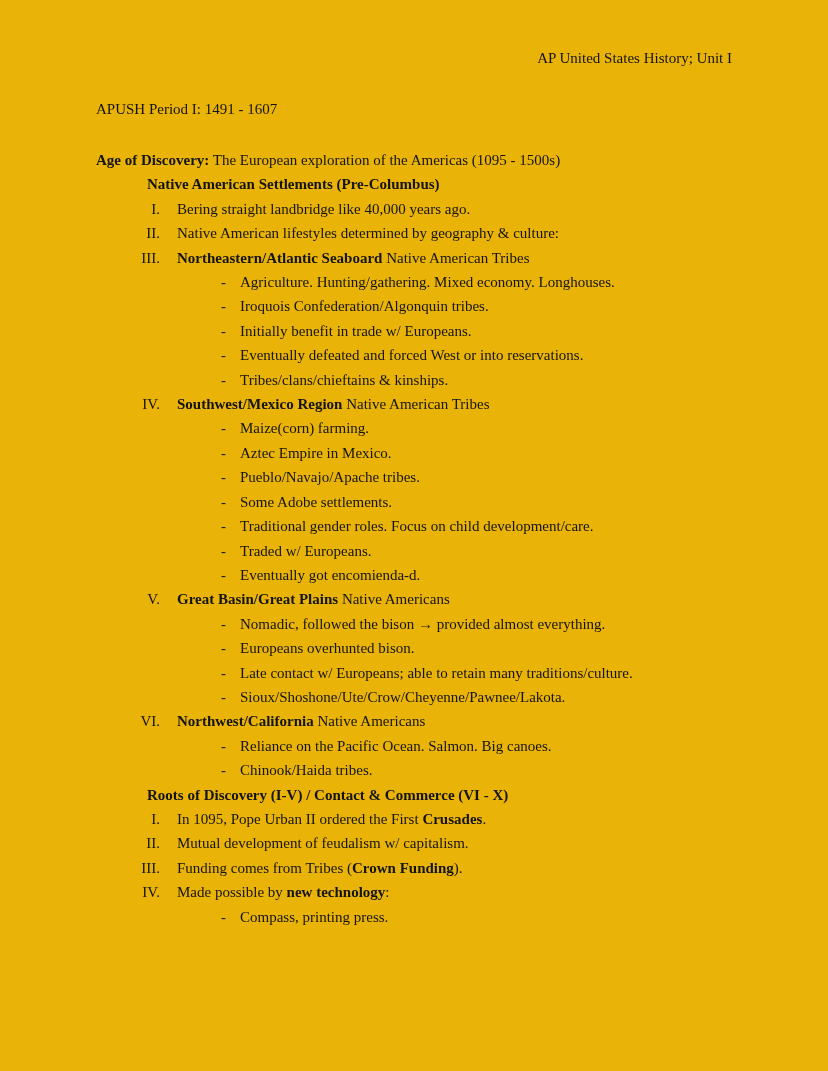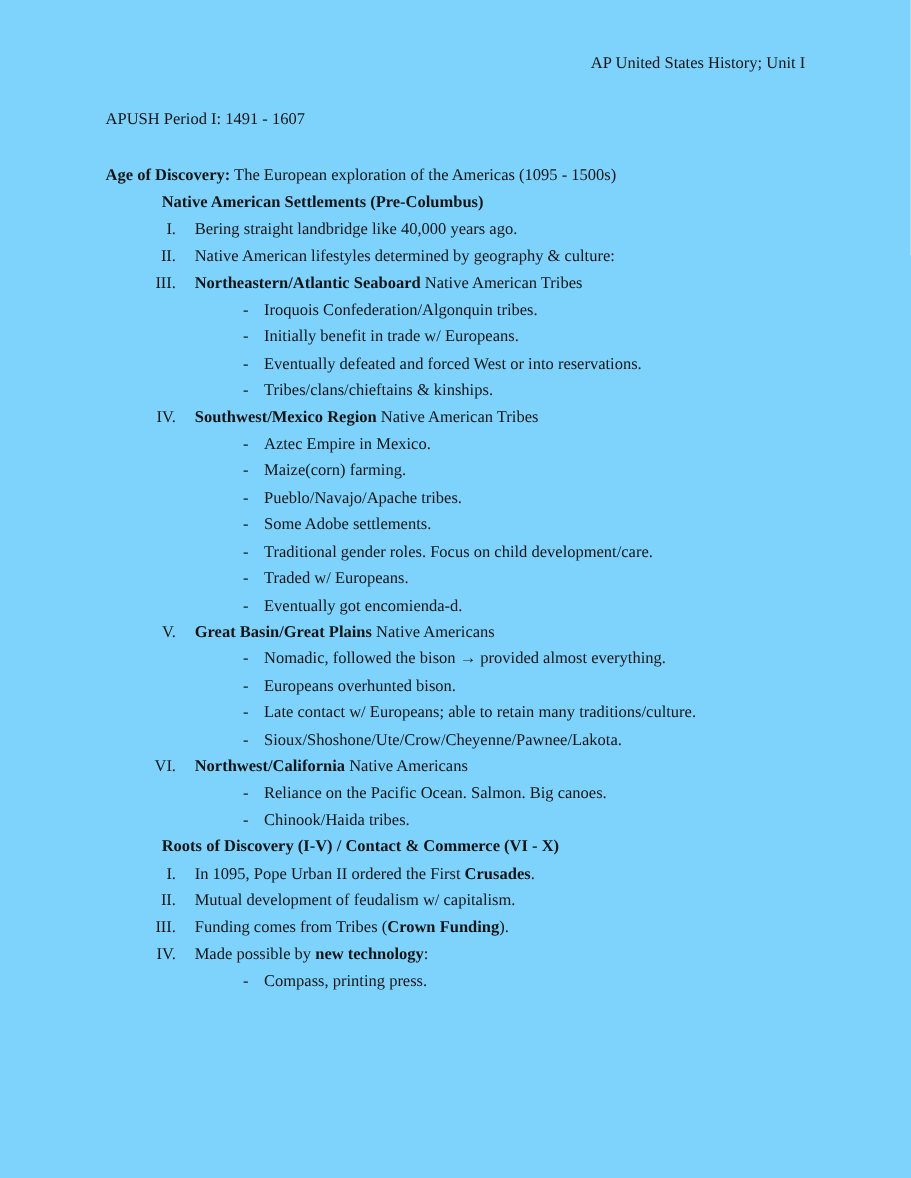--- a/index.html
+++ b/index.html
@@ -10,21 +10,21 @@
     overflow: hidden;
   }
   body {
     font-family: "Liberation Serif", "DejaVu Serif", serif;
     color: #141414;
   }
   .page {
     width: 828px;
     height: 1071px;
     padding: 0 96px;
-    background: #7dd3fc;
+    background: #eab308;
   }
   .doc-header {
     padding-top: 49px;
     text-align: right;
     font-size: 15px;
     line-height: 18px;
   }
   .doc-title {
     margin-top: 31px;
     font-size: 15px;
@@ -59,27 +59,28 @@
 
 <div class="page">
   <div class="doc-header">AP United States History; Unit I</div>
   <div class="doc-title">APUSH Period I: 1491 - 1607</div>
   <div class="doc-content" id="doc-content">
       <div class="line section"><span class="b">Age of Discovery:</span><span> The European exploration of the Americas (1095 - 1500s)</span></div>
       <div class="line subsection"><span class="b">Native American Settlements (Pre-Columbus)</span></div>
       <div class="line numbered"><span class="marker">I.</span><span>Bering straight landbridge like 40,000 years ago.</span></div>
       <div class="line numbered"><span class="marker">II.</span><span>Native American lifestyles determined by geography &amp; culture:</span></div>
       <div class="line numbered"><span class="marker">III.</span><span class="b">Northeastern/Atlantic Seaboard</span><span> Native American Tribes</span></div>
+      <div class="line dash"><span class="marker">-</span><span>Agriculture. Hunting/gathering. Mixed economy. Longhouses.</span></div>
       <div class="line dash"><span class="marker">-</span><span>Iroquois Confederation/Algonquin tribes.</span></div>
       <div class="line dash"><span class="marker">-</span><span>Initially benefit in trade w/ Europeans.</span></div>
       <div class="line dash"><span class="marker">-</span><span>Eventually defeated and forced West or into reservations.</span></div>
       <div class="line dash"><span class="marker">-</span><span>Tribes/clans/chieftains &amp; kinships.</span></div>
       <div class="line numbered"><span class="marker">IV.</span><span class="b">Southwest/Mexico Region</span><span> Native American Tribes</span></div>
+      <div class="line dash"><span class="marker">-</span><span>Maize(corn) farming.</span></div>
       <div class="line dash"><span class="marker">-</span><span>Aztec Empire in Mexico.</span></div>
-      <div class="line dash"><span class="marker">-</span><span>Maize(corn) farming.</span></div>
       <div class="line dash"><span class="marker">-</span><span>Pueblo/Navajo/Apache tribes.</span></div>
       <div class="line dash"><span class="marker">-</span><span>Some Adobe settlements.</span></div>
       <div class="line dash"><span class="marker">-</span><span>Traditional gender roles. Focus on child development/care.</span></div>
       <div class="line dash"><span class="marker">-</span><span>Traded w/ Europeans.</span></div>
       <div class="line dash"><span class="marker">-</span><span>Eventually got encomienda-d.</span></div>
       <div class="line numbered"><span class="marker">V.</span><span class="b">Great Basin/Great Plains</span><span> Native Americans</span></div>
       <div class="line dash"><span class="marker">-</span><span>Nomadic, followed the bison → provided almost everything.</span></div>
       <div class="line dash"><span class="marker">-</span><span>Europeans overhunted bison.</span></div>
       <div class="line dash"><span class="marker">-</span><span>Late contact w/ Europeans; able to retain many traditions/culture.</span></div>
       <div class="line dash"><span class="marker">-</span><span>Sioux/Shoshone/Ute/Crow/Cheyenne/Pawnee/Lakota.</span></div>

